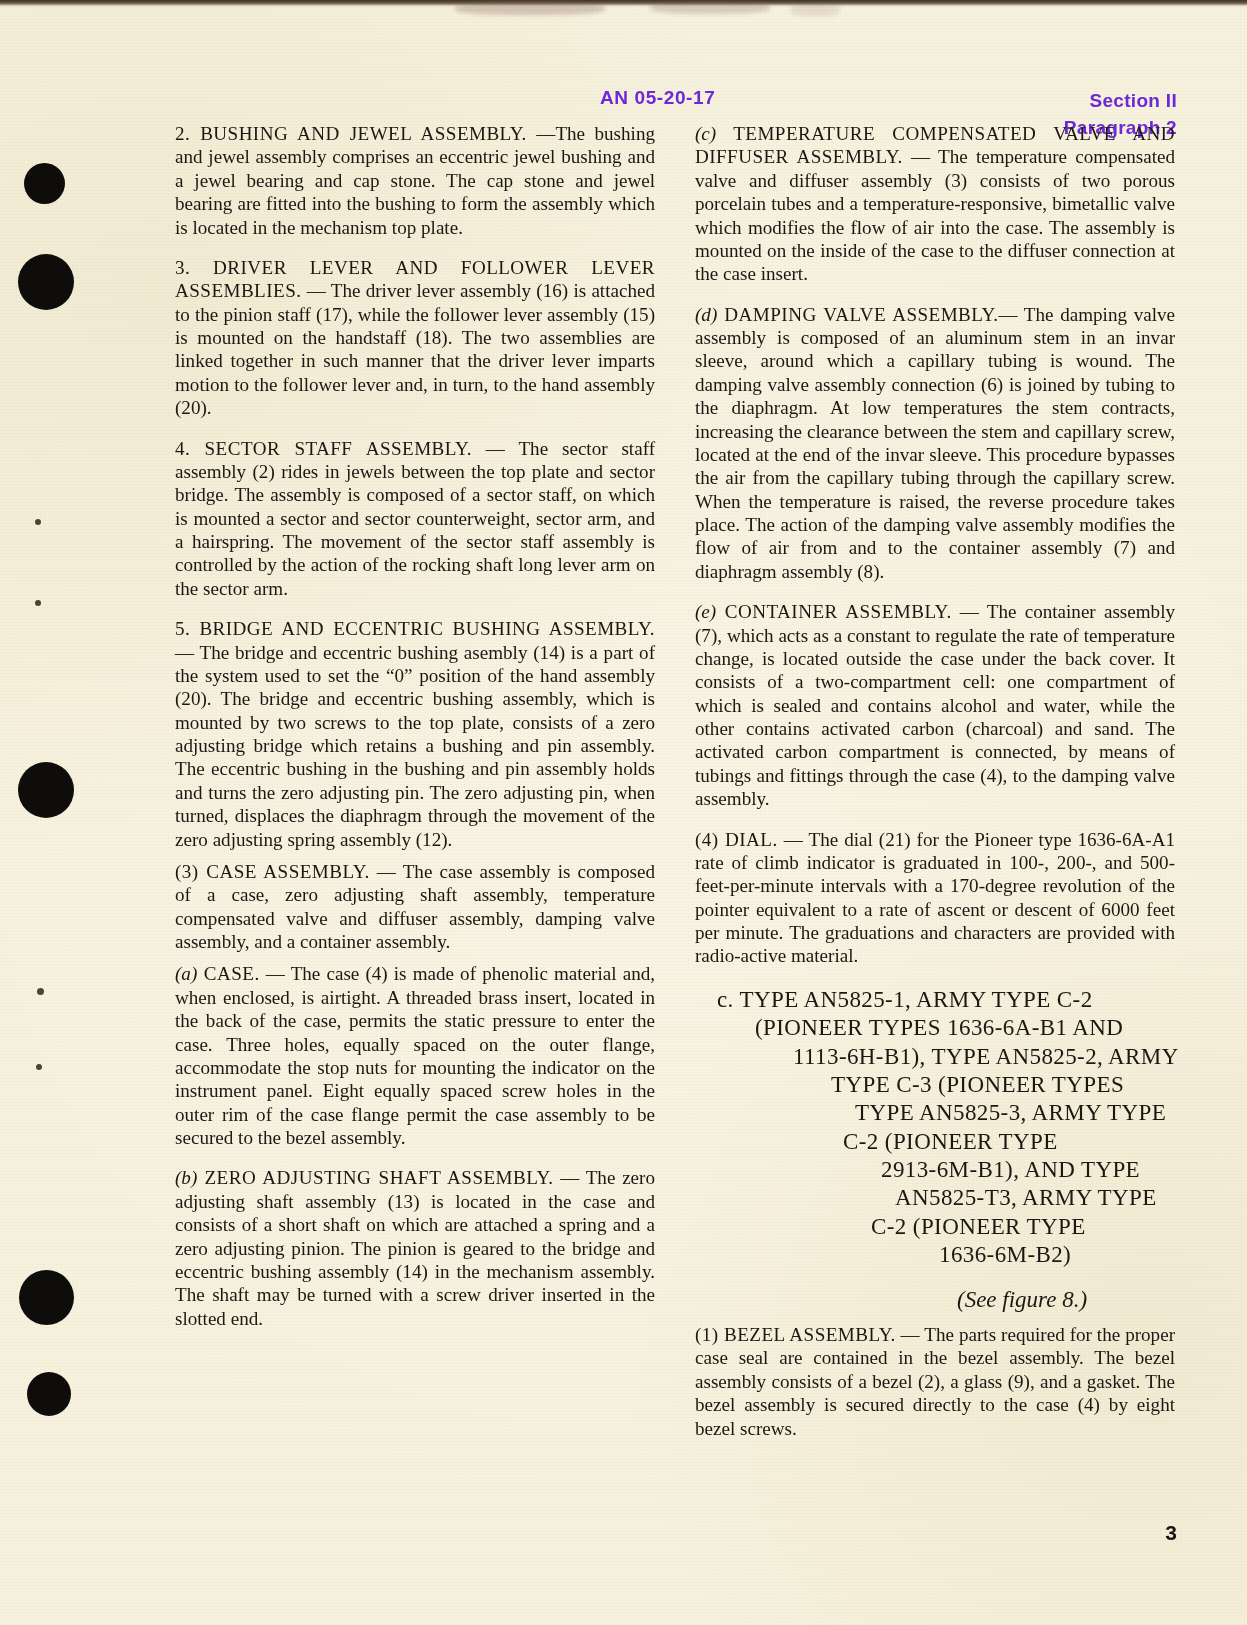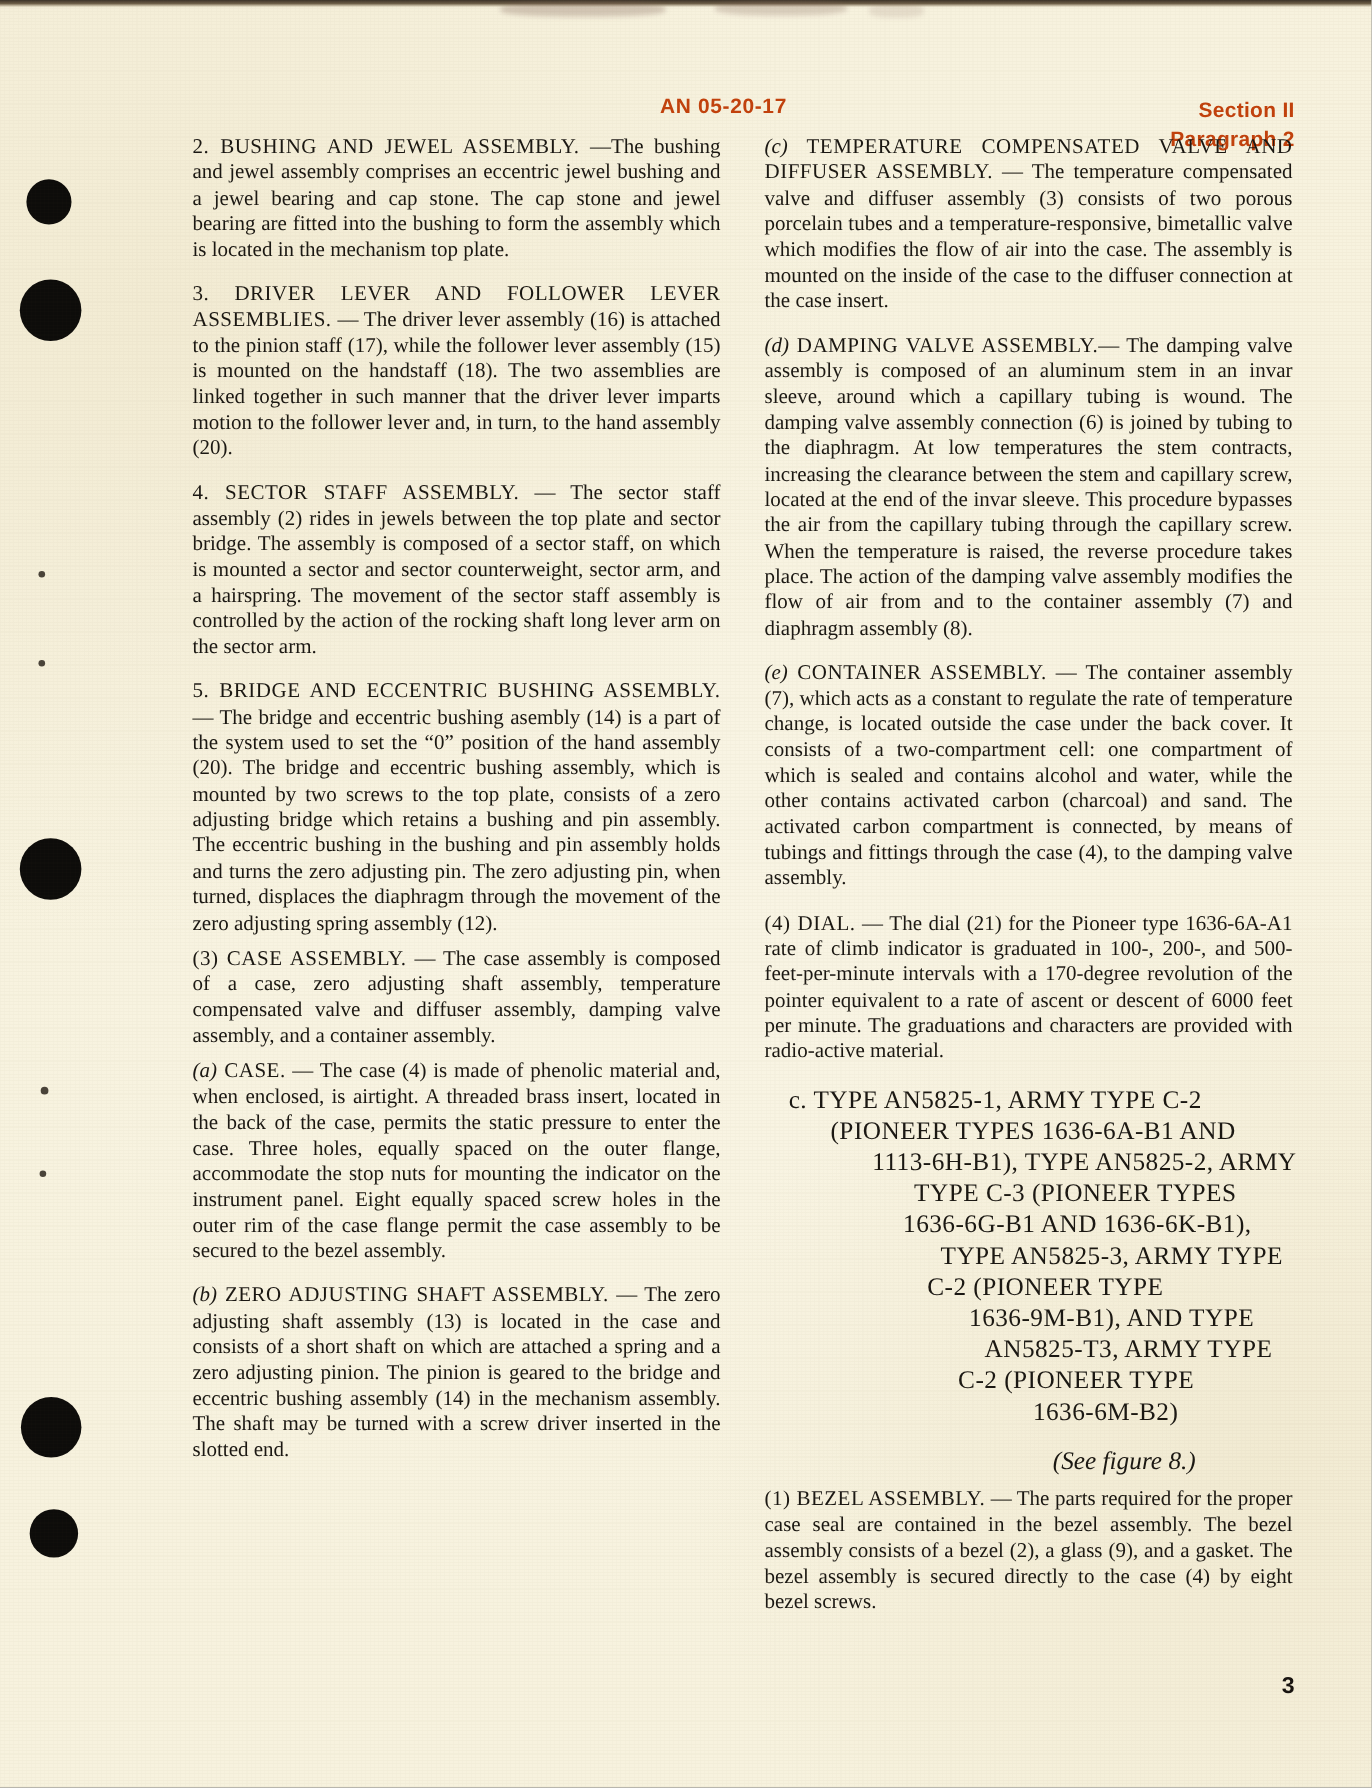--- a/index.html
+++ b/index.html
@@ -59,21 +59,21 @@
 
   
   .running-head {
     position: absolute;
     top: 72px;
     left: 175px;
     right: 70px;
     height: 50px;
     font-family: "Liberation Sans", "DejaVu Sans", sans-serif;
     font-weight: bold;
-    color: #c2410c;
+    color: #6d28d9;
   }
   .rh-center {
     position: absolute;
     left: 425px;
     top: 15px;
     font-size: 19px;
     letter-spacing: 0.6px;
   }
   .rh-right {
     position: absolute;
@@ -217,24 +217,23 @@
     <div class="col col-right" id="col-right">
         <p class="para ind-lg"><span class="ital">(c)</span><span class="caps"> TEMPERATURE COMPENSATED VALVE AND DIFFUSER ASSEMBLY.</span><span> — The temperature compensated valve and diffuser assembly (3) consists of two porous porcelain tubes and a temperature-responsive, bimetallic valve which modifies the flow of air into the case. The assembly is mounted on the inside of the case to the diffuser connection at the case insert.</span></p>
         <p class="para ind-lg gap-md"><span class="ital">(d)</span><span class="caps"> DAMPING VALVE ASSEMBLY.</span><span>— The damping valve assembly is composed of an aluminum stem in an invar sleeve, around which a capillary tubing is wound. The damping valve assembly connection (6) is joined by tubing to the diaphragm. At low temperatures the stem contracts, increasing the clearance between the stem and capillary screw, located at the end of the invar sleeve. This procedure bypasses the air from the capillary tubing through the capillary screw. When the temperature is raised, the reverse procedure takes place. The action of the damping valve assembly modifies the flow of air from and to the container assembly (7) and diaphragm assembly (8).</span></p>
         <p class="para ind-lg gap-md"><span class="ital">(e)</span><span class="caps"> CONTAINER ASSEMBLY.</span><span> — The container assembly (7), which acts as a constant to regulate the rate of temperature change, is located outside the case under the back cover. It consists of a two-compartment cell: one compartment of which is sealed and contains alcohol and water, while the other contains activated carbon (charcoal) and sand. The activated carbon compartment is connected, by means of tubings and fittings through the case (4), to the damping valve assembly.</span></p>
         <p class="para ind-md gap-md"><span class="caps">(4) DIAL.</span><span> — The dial (21) for the Pioneer type 1636-6A-A1 rate of climb indicator is graduated in 100-, 200-, and 500-feet-per-minute intervals with a 170-degree revolution of the pointer equivalent to a rate of ascent or descent of 6000 feet per minute. The graduations and characters are provided with radio-active material.</span></p>
         <div class="type-block">
           <span class="tl tl-0">c. TYPE AN5825-1, ARMY TYPE C-2</span>
           <span class="tl tl-1">(PIONEER TYPES 1636-6A-B1 AND</span>
           <span class="tl tl-2">1113-6H-B1), TYPE AN5825-2, ARMY</span>
           <span class="tl tl-3">TYPE C-3 (PIONEER TYPES</span>
-          <span class="tl tl-4">1636-6G-B1 AND 1636-6K-B1),</span>
           <span class="tl tl-5">TYPE AN5825-3, ARMY TYPE</span>
           <span class="tl tl-6">C-2 (PIONEER TYPE</span>
-          <span class="tl tl-7">1636-9M-B1), AND TYPE</span>
+          <span class="tl tl-7">2913-6M-B1), AND TYPE</span>
           <span class="tl tl-8">AN5825-T3, ARMY TYPE</span>
           <span class="tl tl-9">C-2 (PIONEER TYPE</span>
           <span class="tl tl-10">1636-6M-B2)</span>
           <span class="tl-fig">(See figure 8.)</span>
         </div>
         <p class="para ind-md gap-sm"><span class="caps">(1) BEZEL ASSEMBLY.</span><span> — The parts required for the proper case seal are contained in the bezel assembly. The bezel assembly consists of a bezel (2), a glass (9), and a gasket. The bezel assembly is secured directly to the case (4) by eight bezel screws.</span></p>
       </div>
   </div>
 
   <div class="page-number">3</div>

